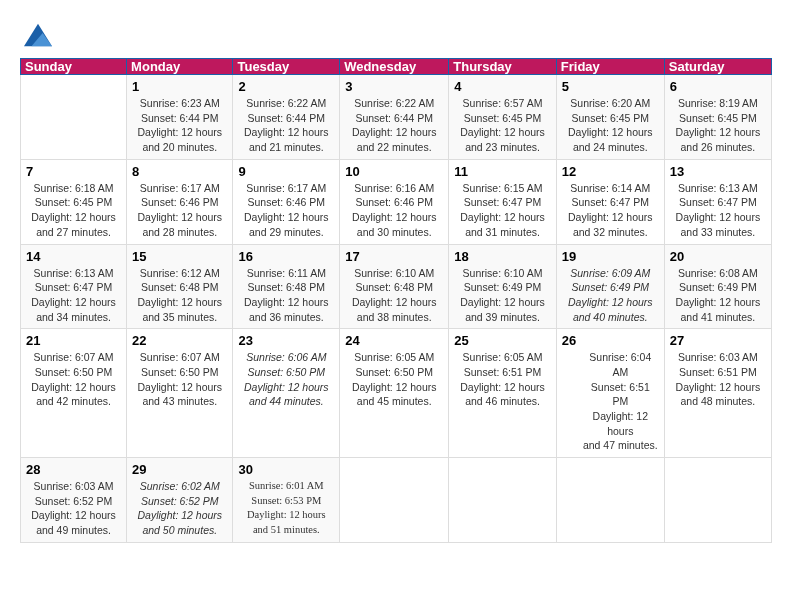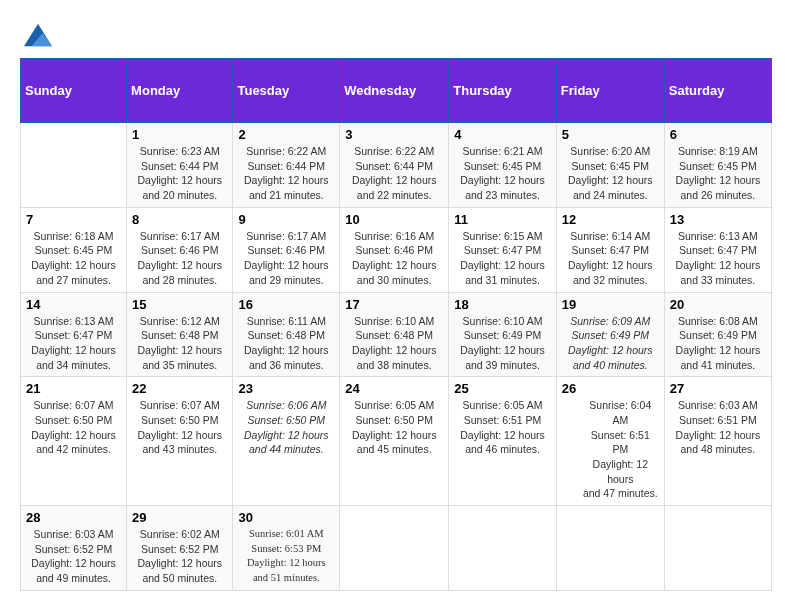--- a/index.html
+++ b/index.html
@@ -52,23 +52,23 @@
     .location-title {
       font-size: 16px;
       color: #555;
     }
     table {
       width: 100%;
       border-collapse: collapse;
       font-size: 11px;
     }
     thead tr th {
-      background-color: #6d28d9;
+      background-color: #be185d;
       color: #fff;
-      padding: 24px 4px;
+      padding: 0 4px;
       text-align: left;
       font-size: 13px;
       font-weight: bold;
       border: 1px solid #1a5fa8;
     }
     tbody tr {
       border-bottom: 1px solid #ccc;
     }
     tbody tr:nth-child(odd) {
       background-color: #f9f9f9;
@@ -149,21 +149,21 @@
         </td>
         <td>
           <span class="day-number">3</span>
           <div class="day-info" style="white-space: pre-line;">Sunrise: 6:22 AM
 Sunset: 6:44 PM
 Daylight: 12 hours
 and 22 minutes.</div>
         </td>
         <td>
           <span class="day-number">4</span>
-          <div class="day-info" style="white-space: pre-line;">Sunrise: 6:21 AM
+          <div class="day-info" style="white-space: pre-line;">Sunrise: 6:57 AM
 Sunset: 6:45 PM
 Daylight: 12 hours
 and 23 minutes.</div>
         </td>
         <td>
           <span class="day-number">5</span>
           <div class="day-info" style="white-space: pre-line;">Sunrise: 6:20 AM
 Sunset: 6:45 PM
 Daylight: 12 hours
 and 24 minutes.</div>
@@ -332,21 +332,21 @@
       <tr>
         <td>
           <span class="day-number">28</span>
           <div class="day-info" style="white-space: pre-line;">Sunrise: 6:03 AM
 Sunset: 6:52 PM
 Daylight: 12 hours
 and 49 minutes.</div>
         </td>
         <td>
           <span class="day-number">29</span>
-          <div class="day-info" style="white-space: pre-line;">Sunrise: 6:02 AM
+          <div class="day-info" style="white-space: pre-line; font-style: italic;">Sunrise: 6:02 AM
 Sunset: 6:52 PM
 Daylight: 12 hours
 and 50 minutes.</div>
         </td>
         <td>
           <span class="day-number">30</span>
           <div class="day-info" style="white-space: pre-line; font-family: Liberation Serif, serif;">Sunrise: 6:01 AM
 Sunset: 6:53 PM
 Daylight: 12 hours
 and 51 minutes.</div>

